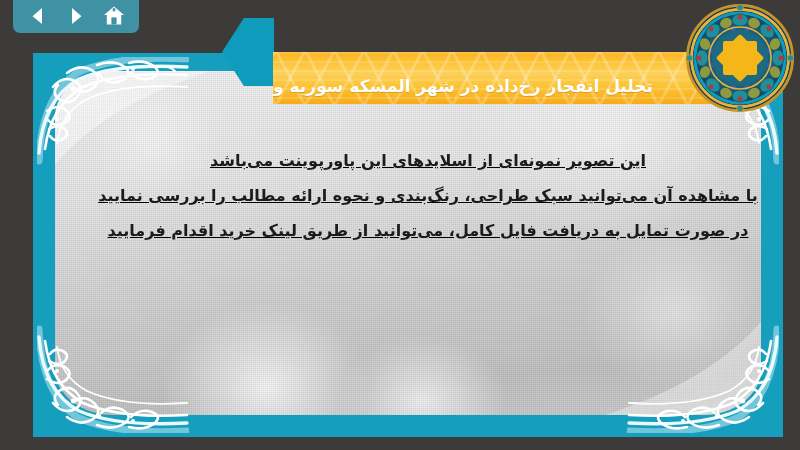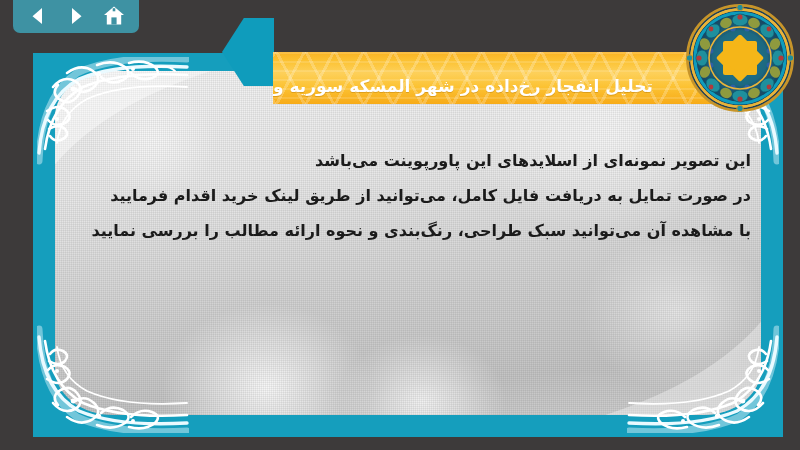--- a/index.html
+++ b/index.html
@@ -148,24 +148,25 @@
     position: absolute;
     right: 6px; top: 4px;
     width: 108px; height: 108px;
     z-index: 35;
   }
 
   
   #body-text {
     position: absolute;
     left: 60px; top: 90px;
-    right: 32px;
+    right: 20px;
     direction: rtl;
-    text-align: right;
+    text-align: center;
     z-index: 20;
+    text-decoration: underline;
   }
   .body-line {
     color: #1b1b1b;
     font-family: "DejaVu Sans", sans-serif;
     font-size: 16px;
     font-weight: bold;
     line-height: 35px;
     white-space: nowrap;
   }
 </style>
@@ -286,22 +287,22 @@
       <g fill="#ffffff">
         <circle cx="36" cy="32" r="2.4"></circle>
           <circle cx="62" cy="17" r="2.2"></circle>
         <circle cx="96" cy="12" r="2"></circle>
           <circle cx="20" cy="62" r="2"></circle>
       </g>
     </svg>
 
     <div id="body-text">
       <div class="body-line">این تصویر نمونه‌ای از اسلایدهای این پاورپوینت می‌باشد</div>
+      <div class="body-line">با مشاهده آن می‌توانید سبک طراحی، رنگ‌بندی و نحوه ارائه مطالب را بررسی نمایید</div>
       <div class="body-line">در صورت تمایل به دریافت فایل کامل، می‌توانید از طریق لینک خرید اقدام فرمایید</div>
-      <div class="body-line">با مشاهده آن می‌توانید سبک طراحی، رنگ‌بندی و نحوه ارائه مطالب را بررسی نمایید</div>
     </div>
   </div>
 
   <div id="title-banner">
     <div id="banner-arrow"></div>
     <div id="banner-body">
       <div id="title-text">
         <div class="title-line">تحلیل انفجار رخ‌داده در شهر المسکه سوریه و</div>
       </div>
     </div>

